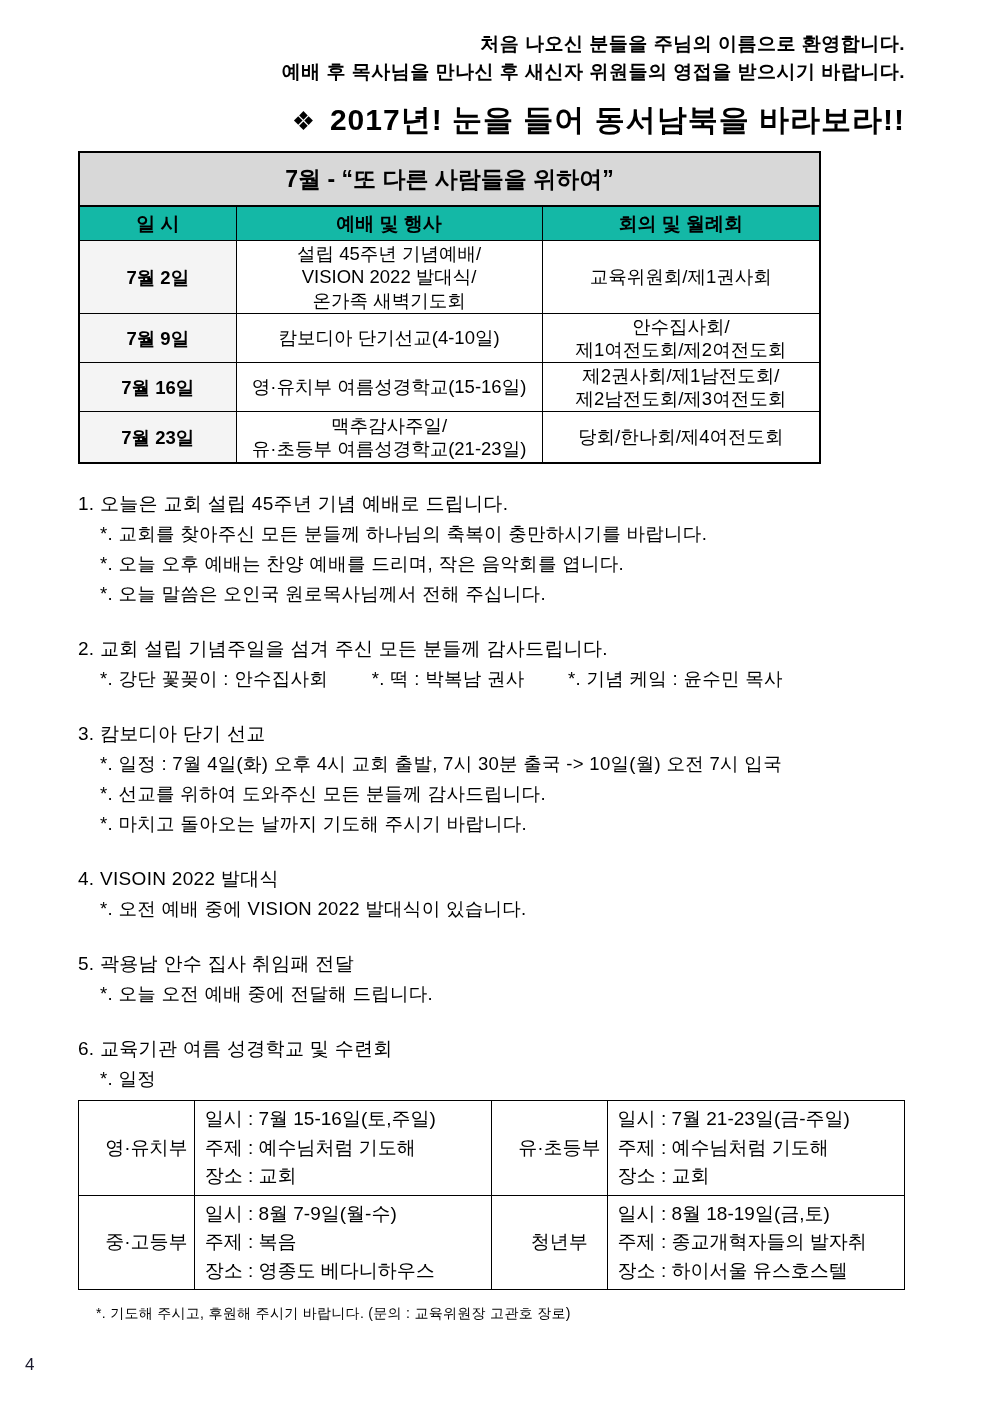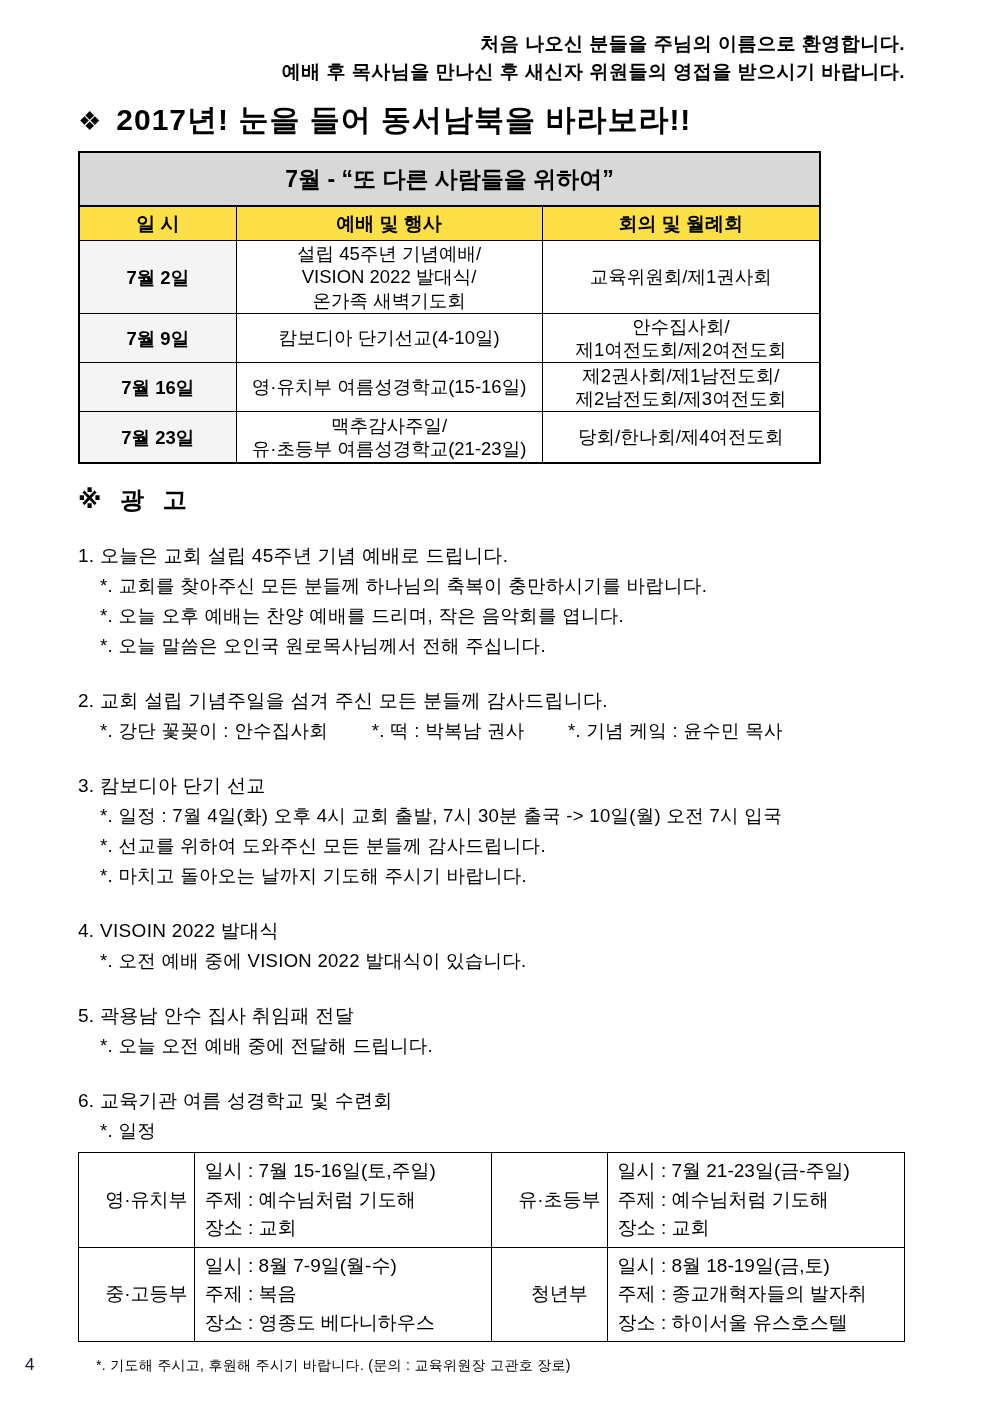--- a/index.html
+++ b/index.html
@@ -4,28 +4,28 @@
 <style>
   html,body{margin:0;padding:0;background:#ffffff;}
   body{width:992px;height:1403px;overflow:hidden;font-family:"Liberation Sans","DejaVu Sans",sans-serif;color:#000;}
   .page{position:relative;width:992px;height:1403px;box-sizing:border-box;padding:30px 87px 0 78px;background:#fff;}
   .content{width:827px;}
 
   
   .welcome{text-align:right;font-weight:bold;font-size:19px;line-height:28px;letter-spacing:0.5px;}
 
   
-  .main-title{margin-top:14px;text-align:left;font-size:30px;font-weight:bold;letter-spacing:1px;white-space:nowrap;}
+  .main-title{margin-top:14px;text-align:right;font-size:30px;font-weight:bold;letter-spacing:1px;white-space:nowrap;}
   .main-title .bullet{margin-right:14px;font-size:26px;}
 
   
   table.sched{margin-top:10px;width:743px;border-collapse:collapse;table-layout:fixed;border:2px solid #000;}
   table.sched td{border:1.5px solid #000;text-align:center;vertical-align:middle;font-size:18.5px;padding:0;}
   table.sched td.band{height:52px;background:#d8d8d8;font-weight:bold;font-size:23px;border-bottom:2px solid #000;}
-  table.sched tr.head td{height:33px;background:#fde047;font-weight:bold;font-size:19px;}
+  table.sched tr.head td{height:33px;background:#14b8a6;font-weight:bold;font-size:19px;}
   table.sched td.datecell{background:#f4f4f4;font-weight:bold;}
   table.sched .cl{line-height:23.5px;}
   td.h72{height:72px;} td.h48{height:48px;} td.h50{height:50px;}
   .w-date{width:21.2%;} .w-event{width:41.3%;} .w-meet{width:37.5%;}
 
   
   .notice-head{margin-top:20px;font-size:24px;font-weight:bold;letter-spacing:6px;}
   .n-item{margin-top:25px;}
   .n-item:first-of-type{margin-top:12px;}
   .n-title{font-size:19px;line-height:30px;letter-spacing:0.3px;}
@@ -109,21 +109,20 @@
           <div class="cl">맥추감사주일/</div>
           <div class="cl">유·초등부 여름성경학교(21-23일)</div>
         </td>
         <td class="h50">
           <div class="cl">당회/한나회/제4여전도회</div>
         </td>
       </tr>
     </tbody>
       </table>
 
-    <div class="notice-head">※ 광 고</div>
 
     <div class="n-item">
       <div class="n-title">1. 오늘은 교회 설립 45주년 기념 예배로 드립니다.</div>
       <div class="n-sub">*. 교회를 찾아주신 모든 분들께 하나님의 축복이 충만하시기를 바랍니다.</div>
       <div class="n-sub">*. 오늘 오후 예배는 찬양 예배를 드리며, 작은 음악회를 엽니다.</div>
       <div class="n-sub">*. 오늘 말씀은 오인국 원로목사님께서 전해 주십니다.</div>
     </div>
 
     <div class="n-item">
       <div class="n-title">2. 교회 설립 기념주일을 섬겨 주신 모든 분들께 감사드립니다.</div>

